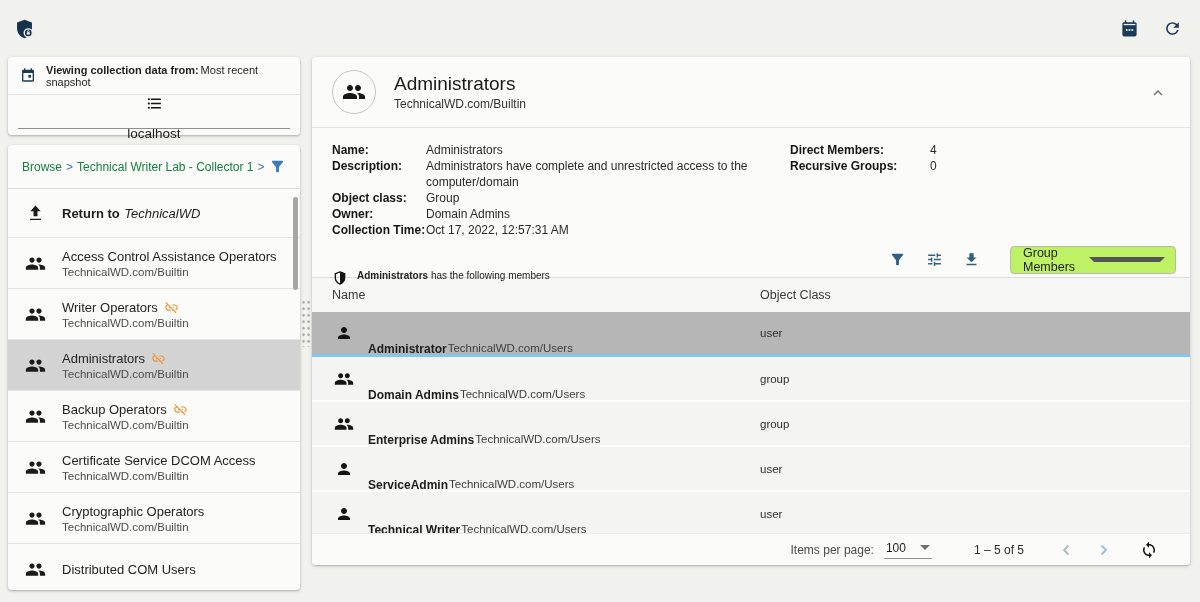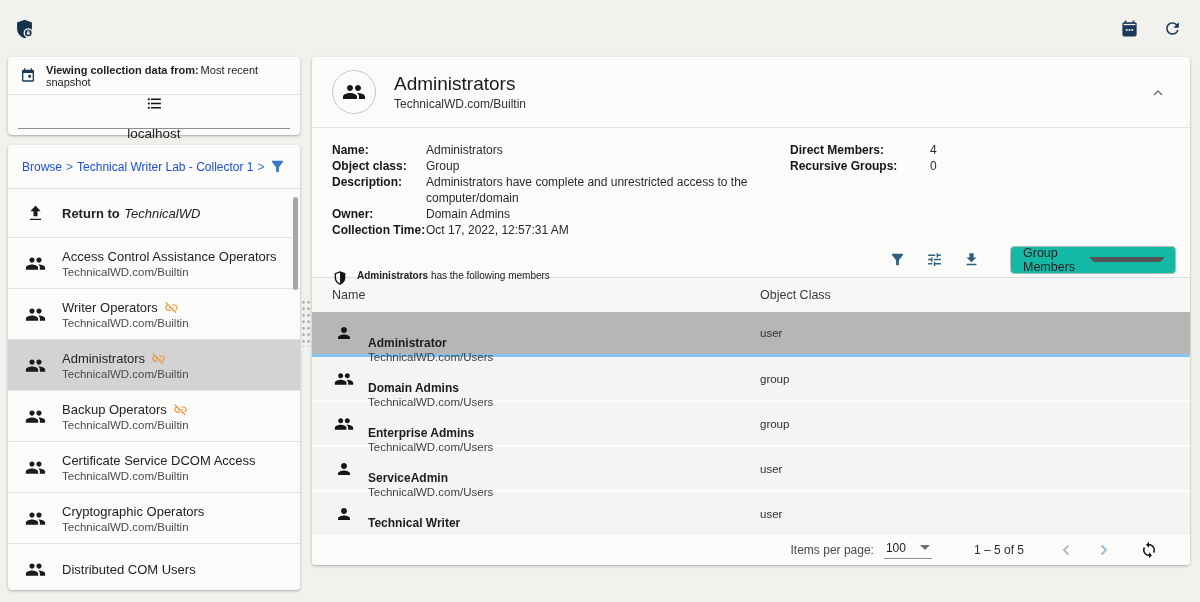--- a/index.html
+++ b/index.html
@@ -26,21 +26,21 @@
   .snapshot-row b { font-weight:700; }
   .snapshot-row .val { margin-left:2px; }
   .host-row { height:39px; display:flex; align-items:center; gap:10px; padding:0 12px; position:relative; cursor:pointer;flex-direction:column; }
   .host-row::after { content:""; position:absolute; left:10px; right:10px; bottom:5px; border-bottom:1px solid #8f8f8d; }
   .host-row .host-label { font-size:13.5px; color:#1c1c1c; flex:1; }
   .caret { width:0; height:0; border-left:5px solid transparent; border-right:5px solid transparent; border-top:5px solid #6f6f6d; }
 
   .browse-card { position:absolute; left:0; top:88px; width:292px; height:445px; overflow:hidden; }
   .breadcrumb-row { height:44px; display:flex; align-items:center; padding:0 12px 0 14px; border-bottom:1px solid #dededc; }
   .breadcrumb { flex:1; font-size:12px; color:#3d79c2; white-space:nowrap; overflow:hidden; }
-  .breadcrumb a { color:#1d4ed8; text-decoration:none; cursor:pointer; }
+  .breadcrumb a { color:#15803d; text-decoration:none; cursor:pointer; }
   .breadcrumb .sep { margin:0 4px; }
   .bc-filter { color:#3d79c2; }
 
   .group-list { }
   .list-item { display:flex; align-items:center; min-height:51px; padding:6px 10px 6px 16px; border-bottom:1px solid #e4e4e2; gap:16px; cursor:pointer; }
   .list-item.return { min-height:49px; }
   .list-item.selected { background:#d3d3d3; }
   .li-icon { width:22px; display:flex; justify-content:center; color:#1b1b1b; flex-shrink:0; }
   .li-text { display:flex; flex-direction:column; gap:2px; }
   .li-name { font-size:13px; color:#232323; display:flex; align-items:center; gap:6px; }
@@ -71,33 +71,33 @@
   .stats { position:absolute; left:478px; top:14px; }
   .stat-row { display:flex; font-size:12px; line-height:16px; }
   .stat-label { width:140px; font-weight:700; color:#161616; }
   .stat-value { color:#2a2a2a; }
 
   .members-toolbar { height:36px; display:flex; align-items:center; padding:0 14px 0 20px; border-bottom:1px solid #dcdcda; }
   .members-caption { flex:1; display:flex; align-items:flex-start; gap:9px; font-size:10px; color:#222;margin-top:37px; }
   .members-caption b { font-weight:700; }
   .toolbar-actions { display:flex; align-items:center; gap:16px; }
   .teal { color:#2f617f; }
-  .view-select { width:166px; height:28px; border:1px solid #b9b9b7; border-radius:4px; background:#14b8a6; display:flex; align-items:center; padding:0 10px 0 12px; margin-left:12px; cursor:pointer; }
+  .view-select { width:166px; height:28px; border:1px solid #b9b9b7; border-radius:4px; background:#bef264; display:flex; align-items:center; padding:0 10px 0 12px; margin-left:12px; cursor:pointer; }
   .view-select span { flex:1; font-size:12.5px; color:#222; }
   .view-select .caret { border-top-color:#555; }
 
   .table-header { height:34px; display:flex; align-items:center; font-size:12.5px; color:#3a3a3a; background:#f7f7f5; }
   .col-name { padding-left:20px; width:448px; }
   .col-class { }
   .table-body { height:221px; overflow:hidden; }
   .trow { height:45px; display:flex; align-items:center; background:#f4f4f2; border-bottom:2px solid #fcfcfa; cursor:pointer; }
   .trow.selected { background:#b6b6b6; border-bottom:3px solid #84c5f1; }
   .trow-name { width:448px; display:flex; align-items:center; padding-left:22px; gap:14px; }
   .trow-icon { width:20px; display:flex; justify-content:center; color:#141414; }
-  .trow-text { display:flex; flex-direction:column; gap:1px;margin-top:32px; }
+  .trow-text { display:flex; gap:1px;margin-top:32px; }
   .trow-title { font-size:12px; font-weight:700; color:#1c1c1c; }
   .trow-path { font-size:11.5px; color:#3e3e3e; }
   .trow-class { font-size:11.5px; color:#2e2e2e; }
 
   .pagination { height:32px; display:flex; align-items:center; justify-content:flex-end; padding-right:30px; font-size:12px; color:#4a4a4a; border-top:1px solid #ececea; background:#fbfbf9; }
   .ipp-select { display:flex; align-items:center; gap:14px; margin-left:10px; padding:0 2px 3px 2px; border-bottom:1px solid #8f8f8d; cursor:pointer; color:#1e1e1e; }
   .range { margin-left:42px; color:#2e2e2e; }
   .page-btn { background:none; border:none; margin-left:34px; cursor:default; display:flex; align-items:center; }
   .page-btn + .page-btn { margin-left:18px; }
   .sync-btn { margin-left:26px; color:#141414; }
@@ -318,26 +318,26 @@
     </button>
   </div>
 
   <div class="entity-details">
     <div class="fields">
       <div class="field-row">
           <span class="field-label">Name:</span>
           <span class="field-value">Administrators</span>
         </div>
       <div class="field-row">
+          <span class="field-label">Description:</span>
+          <span class="field-value">Administrators have complete and unrestricted access to the computer/domain</span>
+        </div>
+      <div class="field-row">
           <span class="field-label">Object class:</span>
           <span class="field-value">Group</span>
-        </div>
-      <div class="field-row">
-          <span class="field-label">Description:</span>
-          <span class="field-value">Administrators have complete and unrestricted access to the computer/domain</span>
         </div>
       <div class="field-row">
           <span class="field-label">Owner:</span>
           <span class="field-value">Domain Admins</span>
         </div>
       <div class="field-row">
           <span class="field-label">Collection Time:</span>
           <span class="field-value">Oct 17, 2022, 12:57:31 AM</span>
         </div>
     </div>

